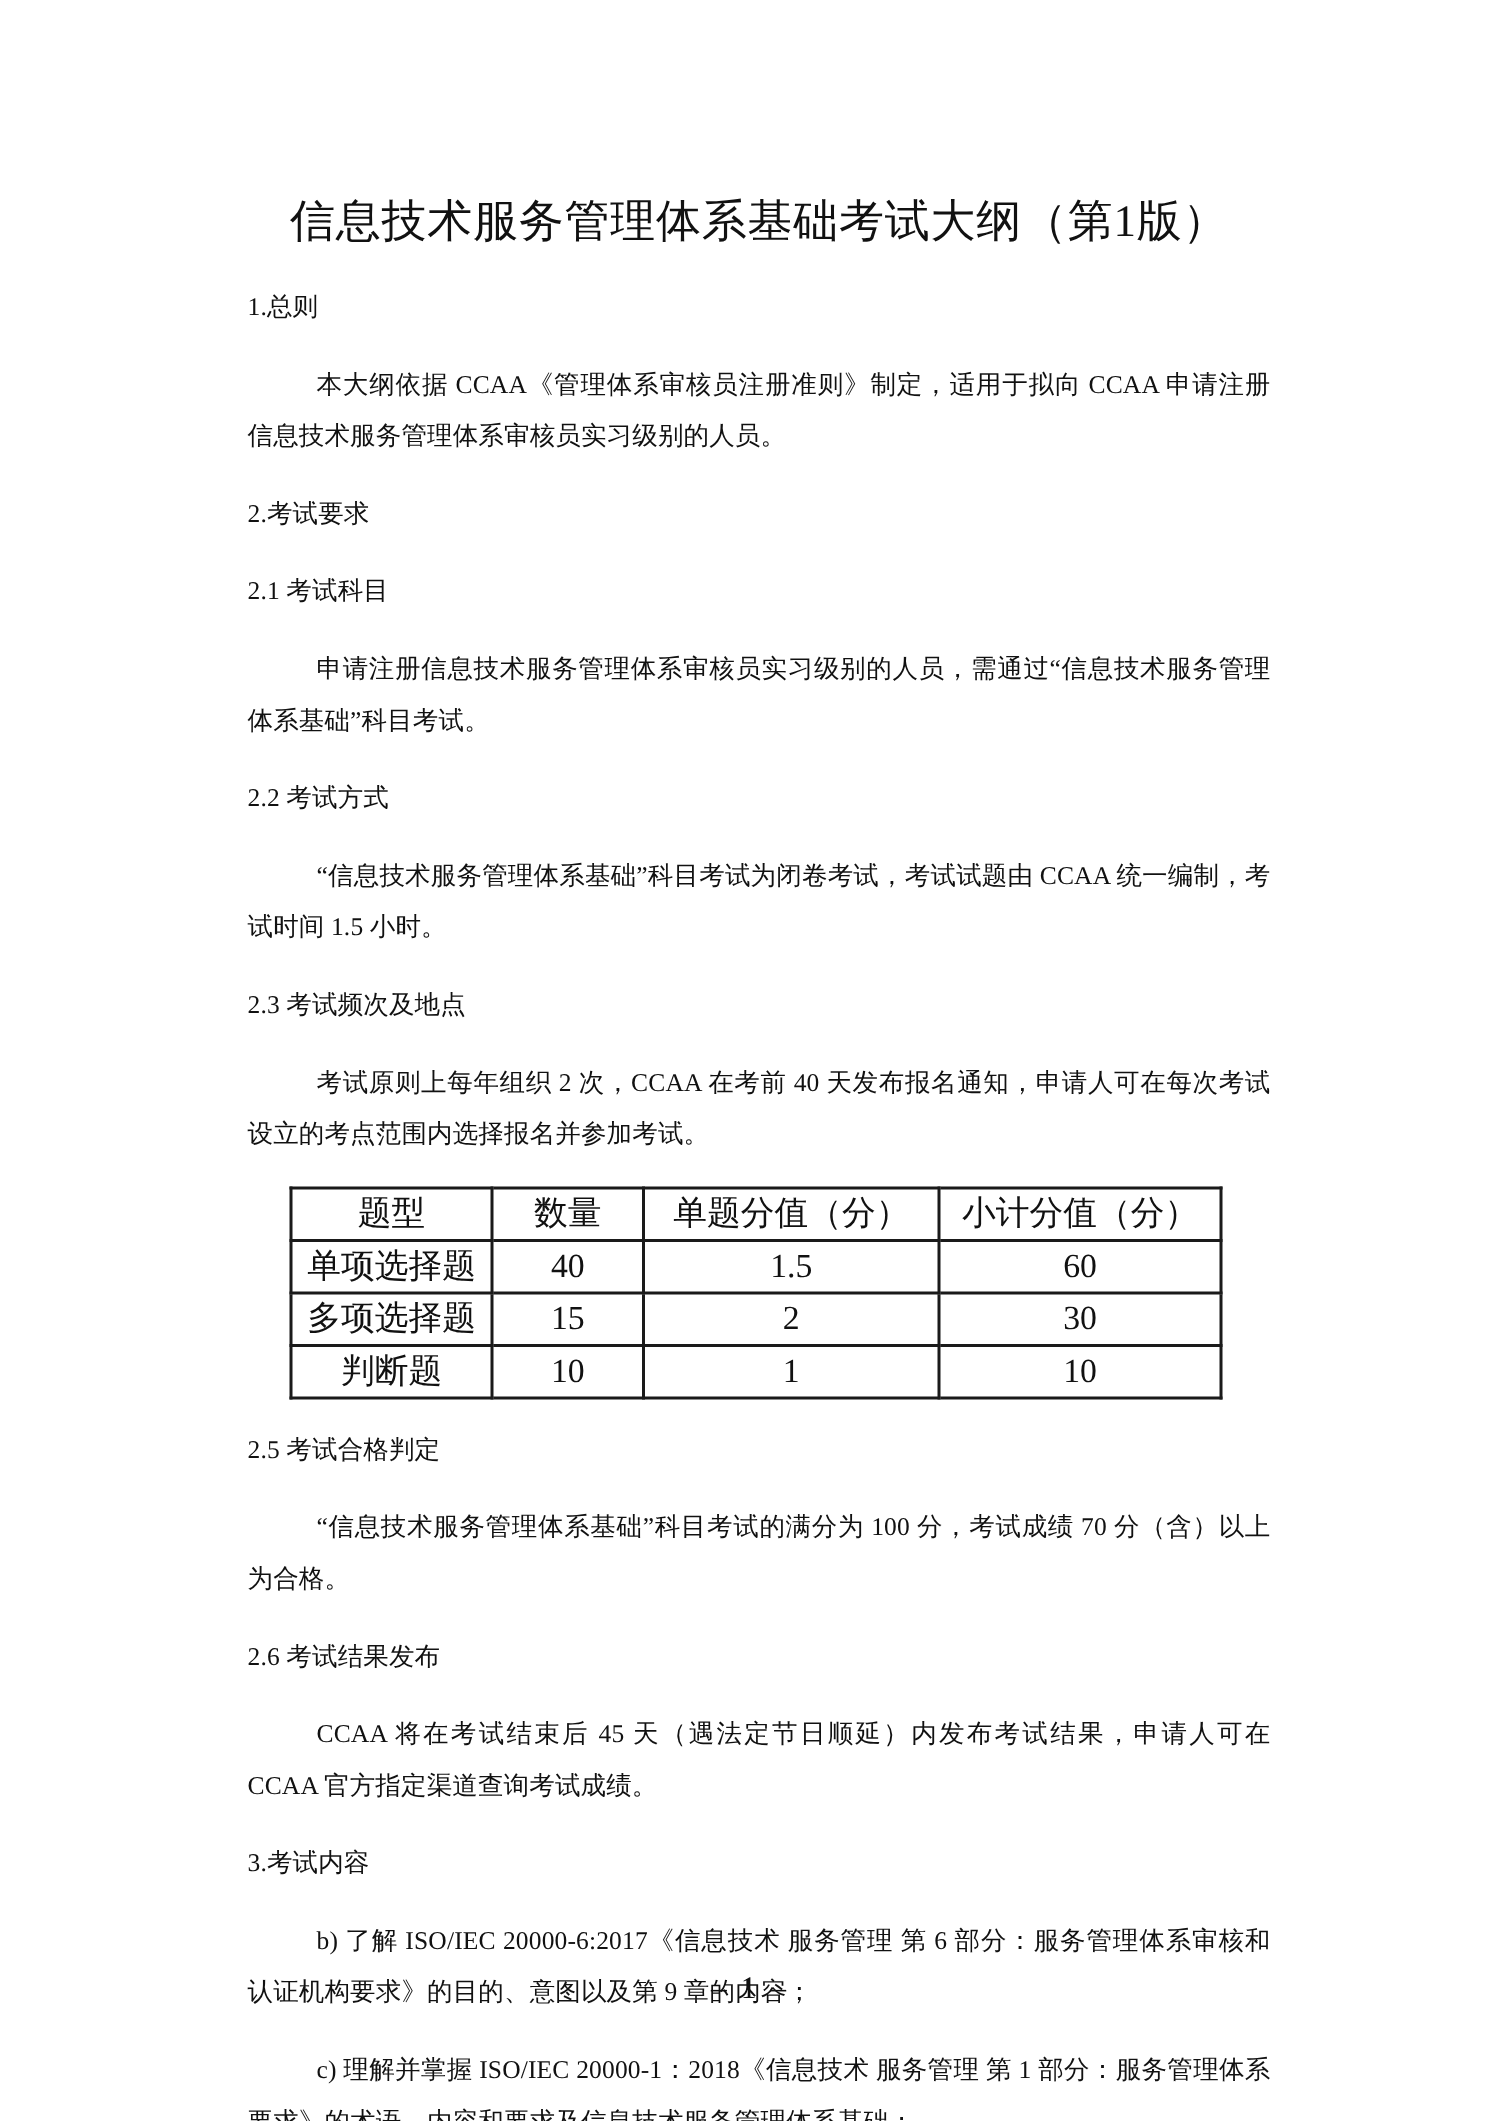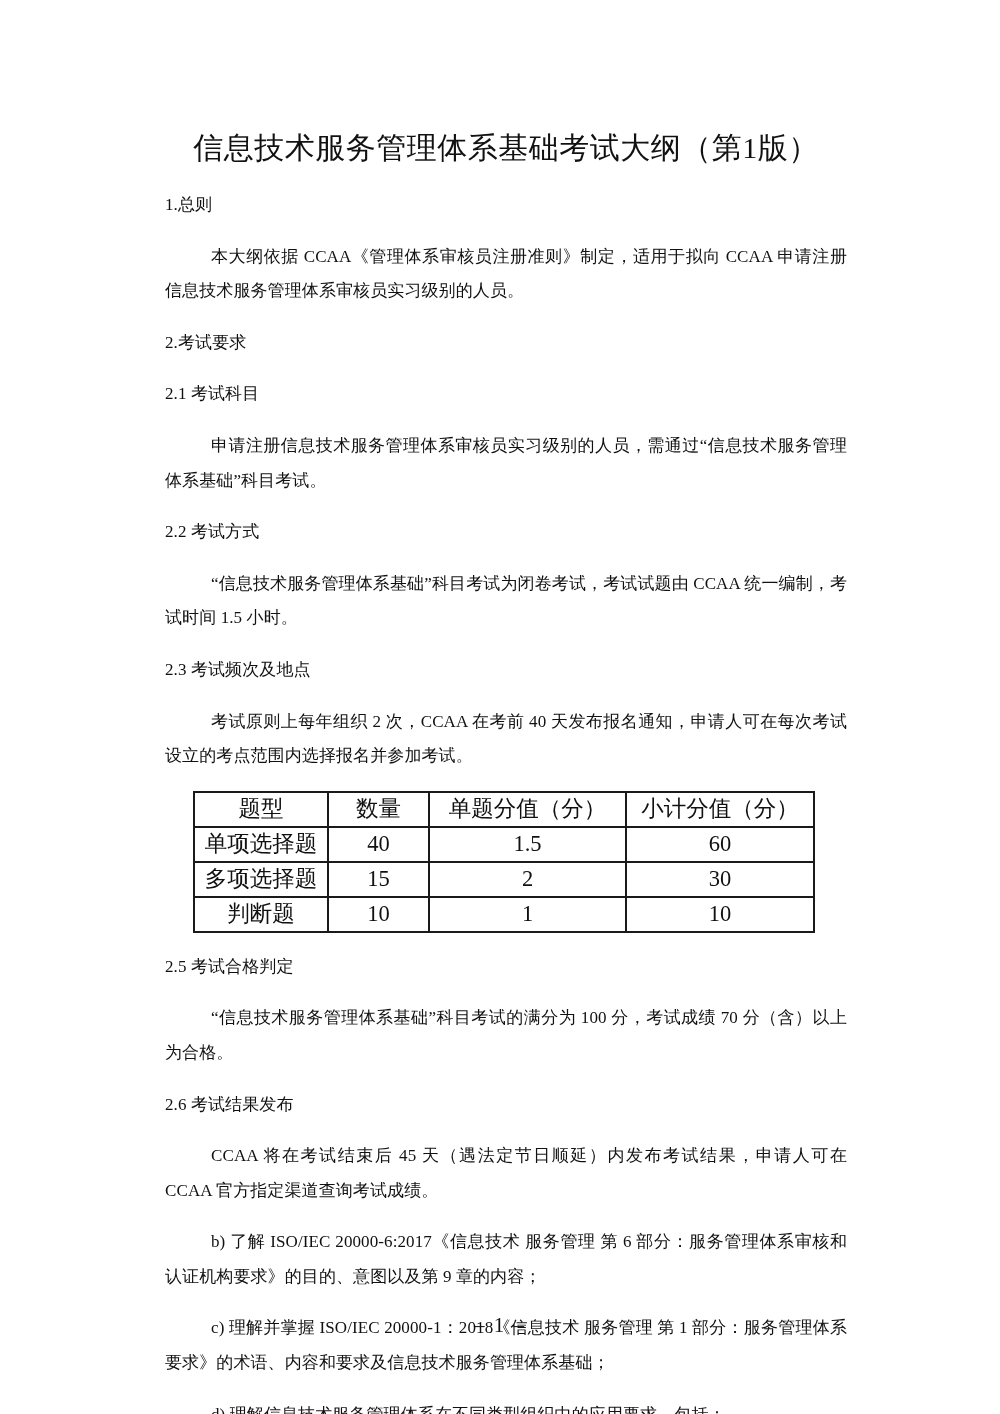--- a/index.html
+++ b/index.html
@@ -148,20 +148,21 @@
         </tbody>
       </table>
     </div>
 
     <p class="para">2.5 考试合格判定</p>
     <p class="para indent2">“信息技术服务管理体系基础”科目考试的满分为 100 分，考试成绩 70 分（含）以上为合格。</p>
 
     <p class="para">2.6 考试结果发布</p>
     <p class="para indent2">CCAA 将在考试结束后 45 天（遇法定节日顺延）内发布考试结果，申请人可在 CCAA 官方指定渠道查询考试成绩。</p>
 
+    <p class="para">3.考试内容</p>
 
     <p class="para indent-item">b) 了解 ISO/IEC 20000-6:2017《信息技术 服务管理 第 6 部分：服务管理体系审核和认证机构要求》的目的、意图以及第 9 章的内容；</p>
     <p class="para indent-item">c) 理解并掌握 ISO/IEC 20000-1：2018《信息技术 服务管理 第 1 部分：服务管理体系 要求》的术语、内容和要求及信息技术服务管理体系基础；</p>
     <p class="para indent-item">d) 理解信息技术服务管理体系在不同类型组织中的应用要求，包括：</p>
     <p class="para indent-sub">1) 服务管理体系结构变化的过程；</p>
     <p class="para indent-sub">2) 组织的背景、领导的要求；</p>
 
   </div>
 
   <div class="footer">– 1 –</div>

